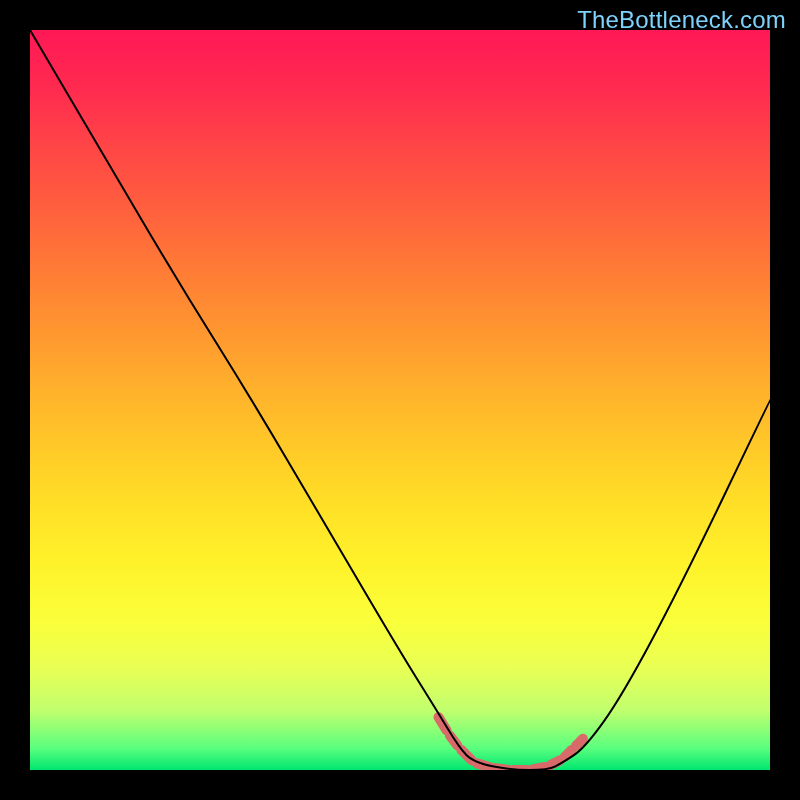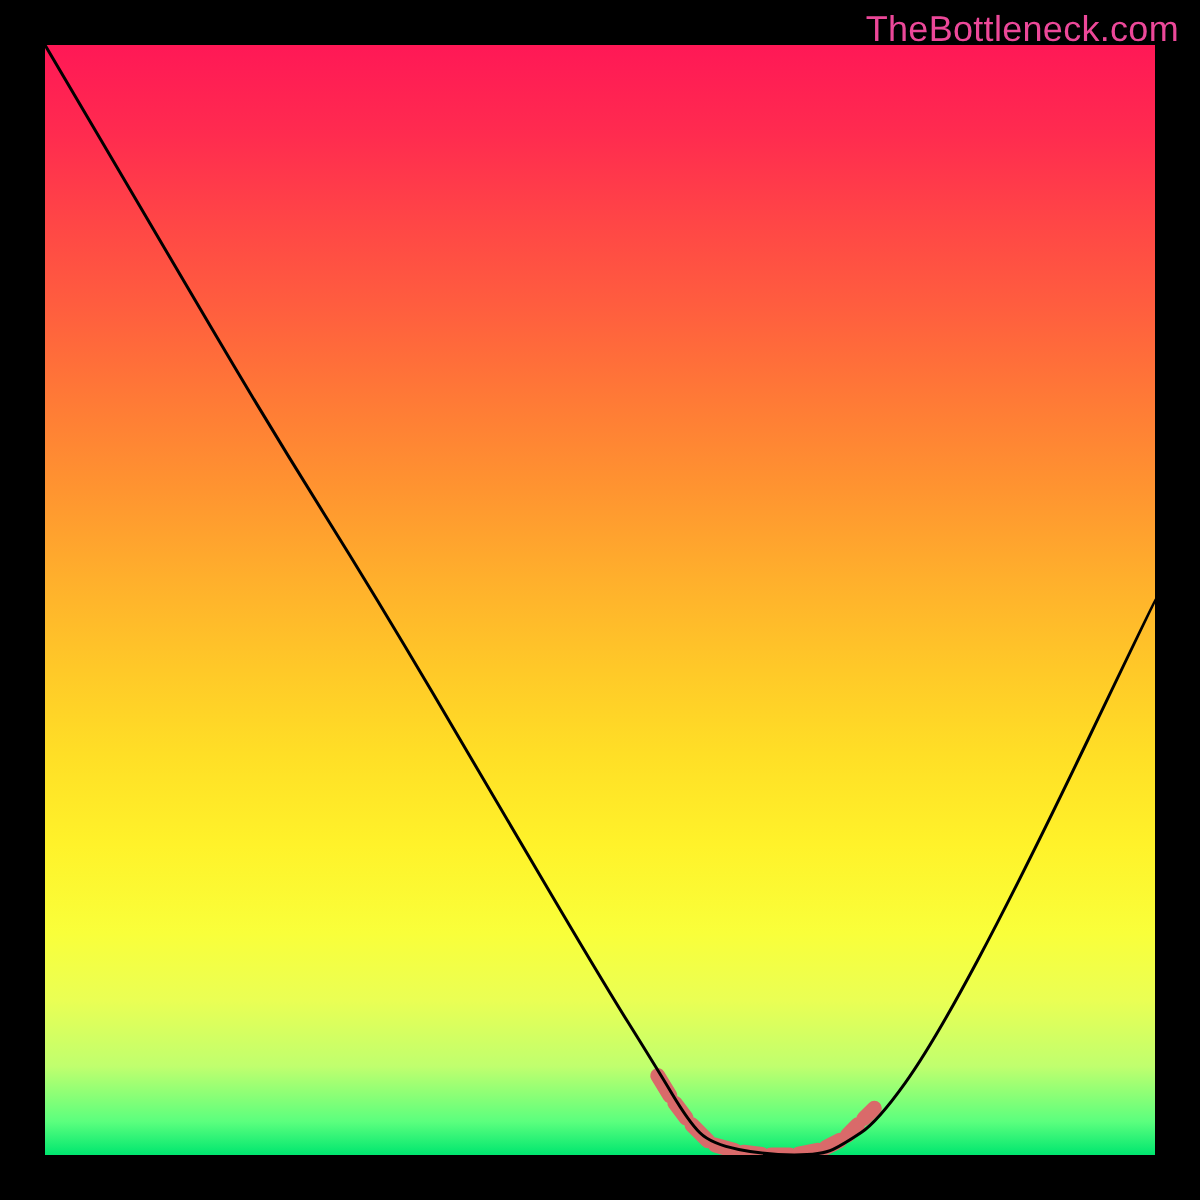--- a/index.html
+++ b/index.html
@@ -9,21 +9,21 @@
     height: 800px;
     background: #000;
     position: relative;
   }
   .watermark {
     position: absolute;
     top: 6px;
     right: 14px;
     font-family: Arial, Helvetica, sans-serif;
     font-size: 24px;
-    color: #ec4899;
+    color: #7dd3fc;
     letter-spacing: 0.2px;
     font-weight: 400;
   }
   .plot {
     position: absolute;
     top: 30px;
     left: 30px;
     width: 740px;
     height: 740px;
   }

